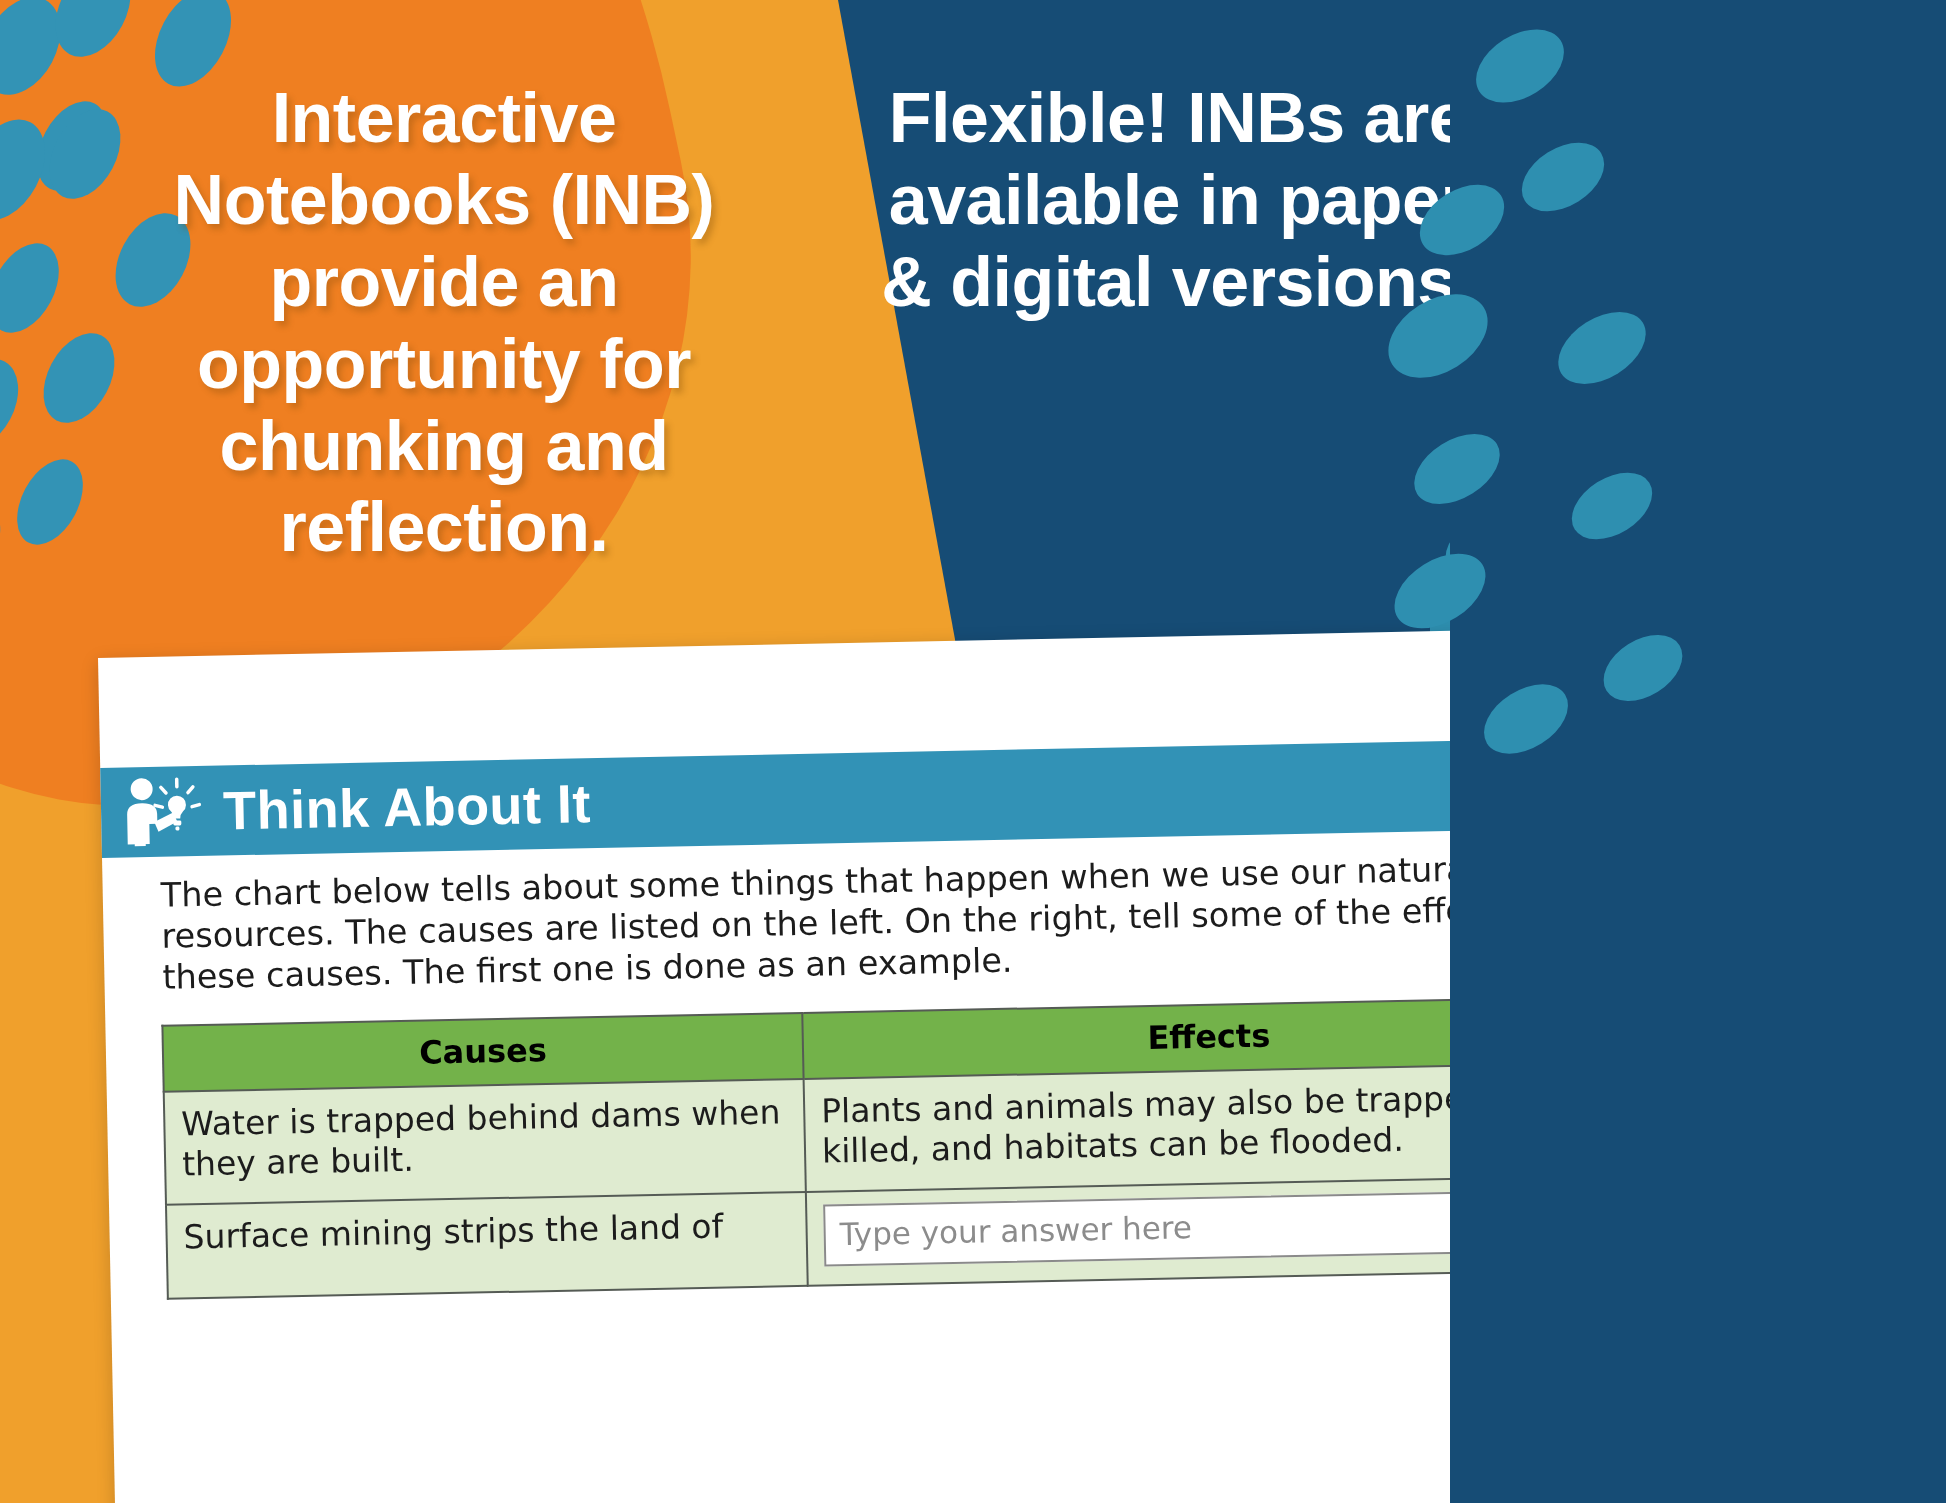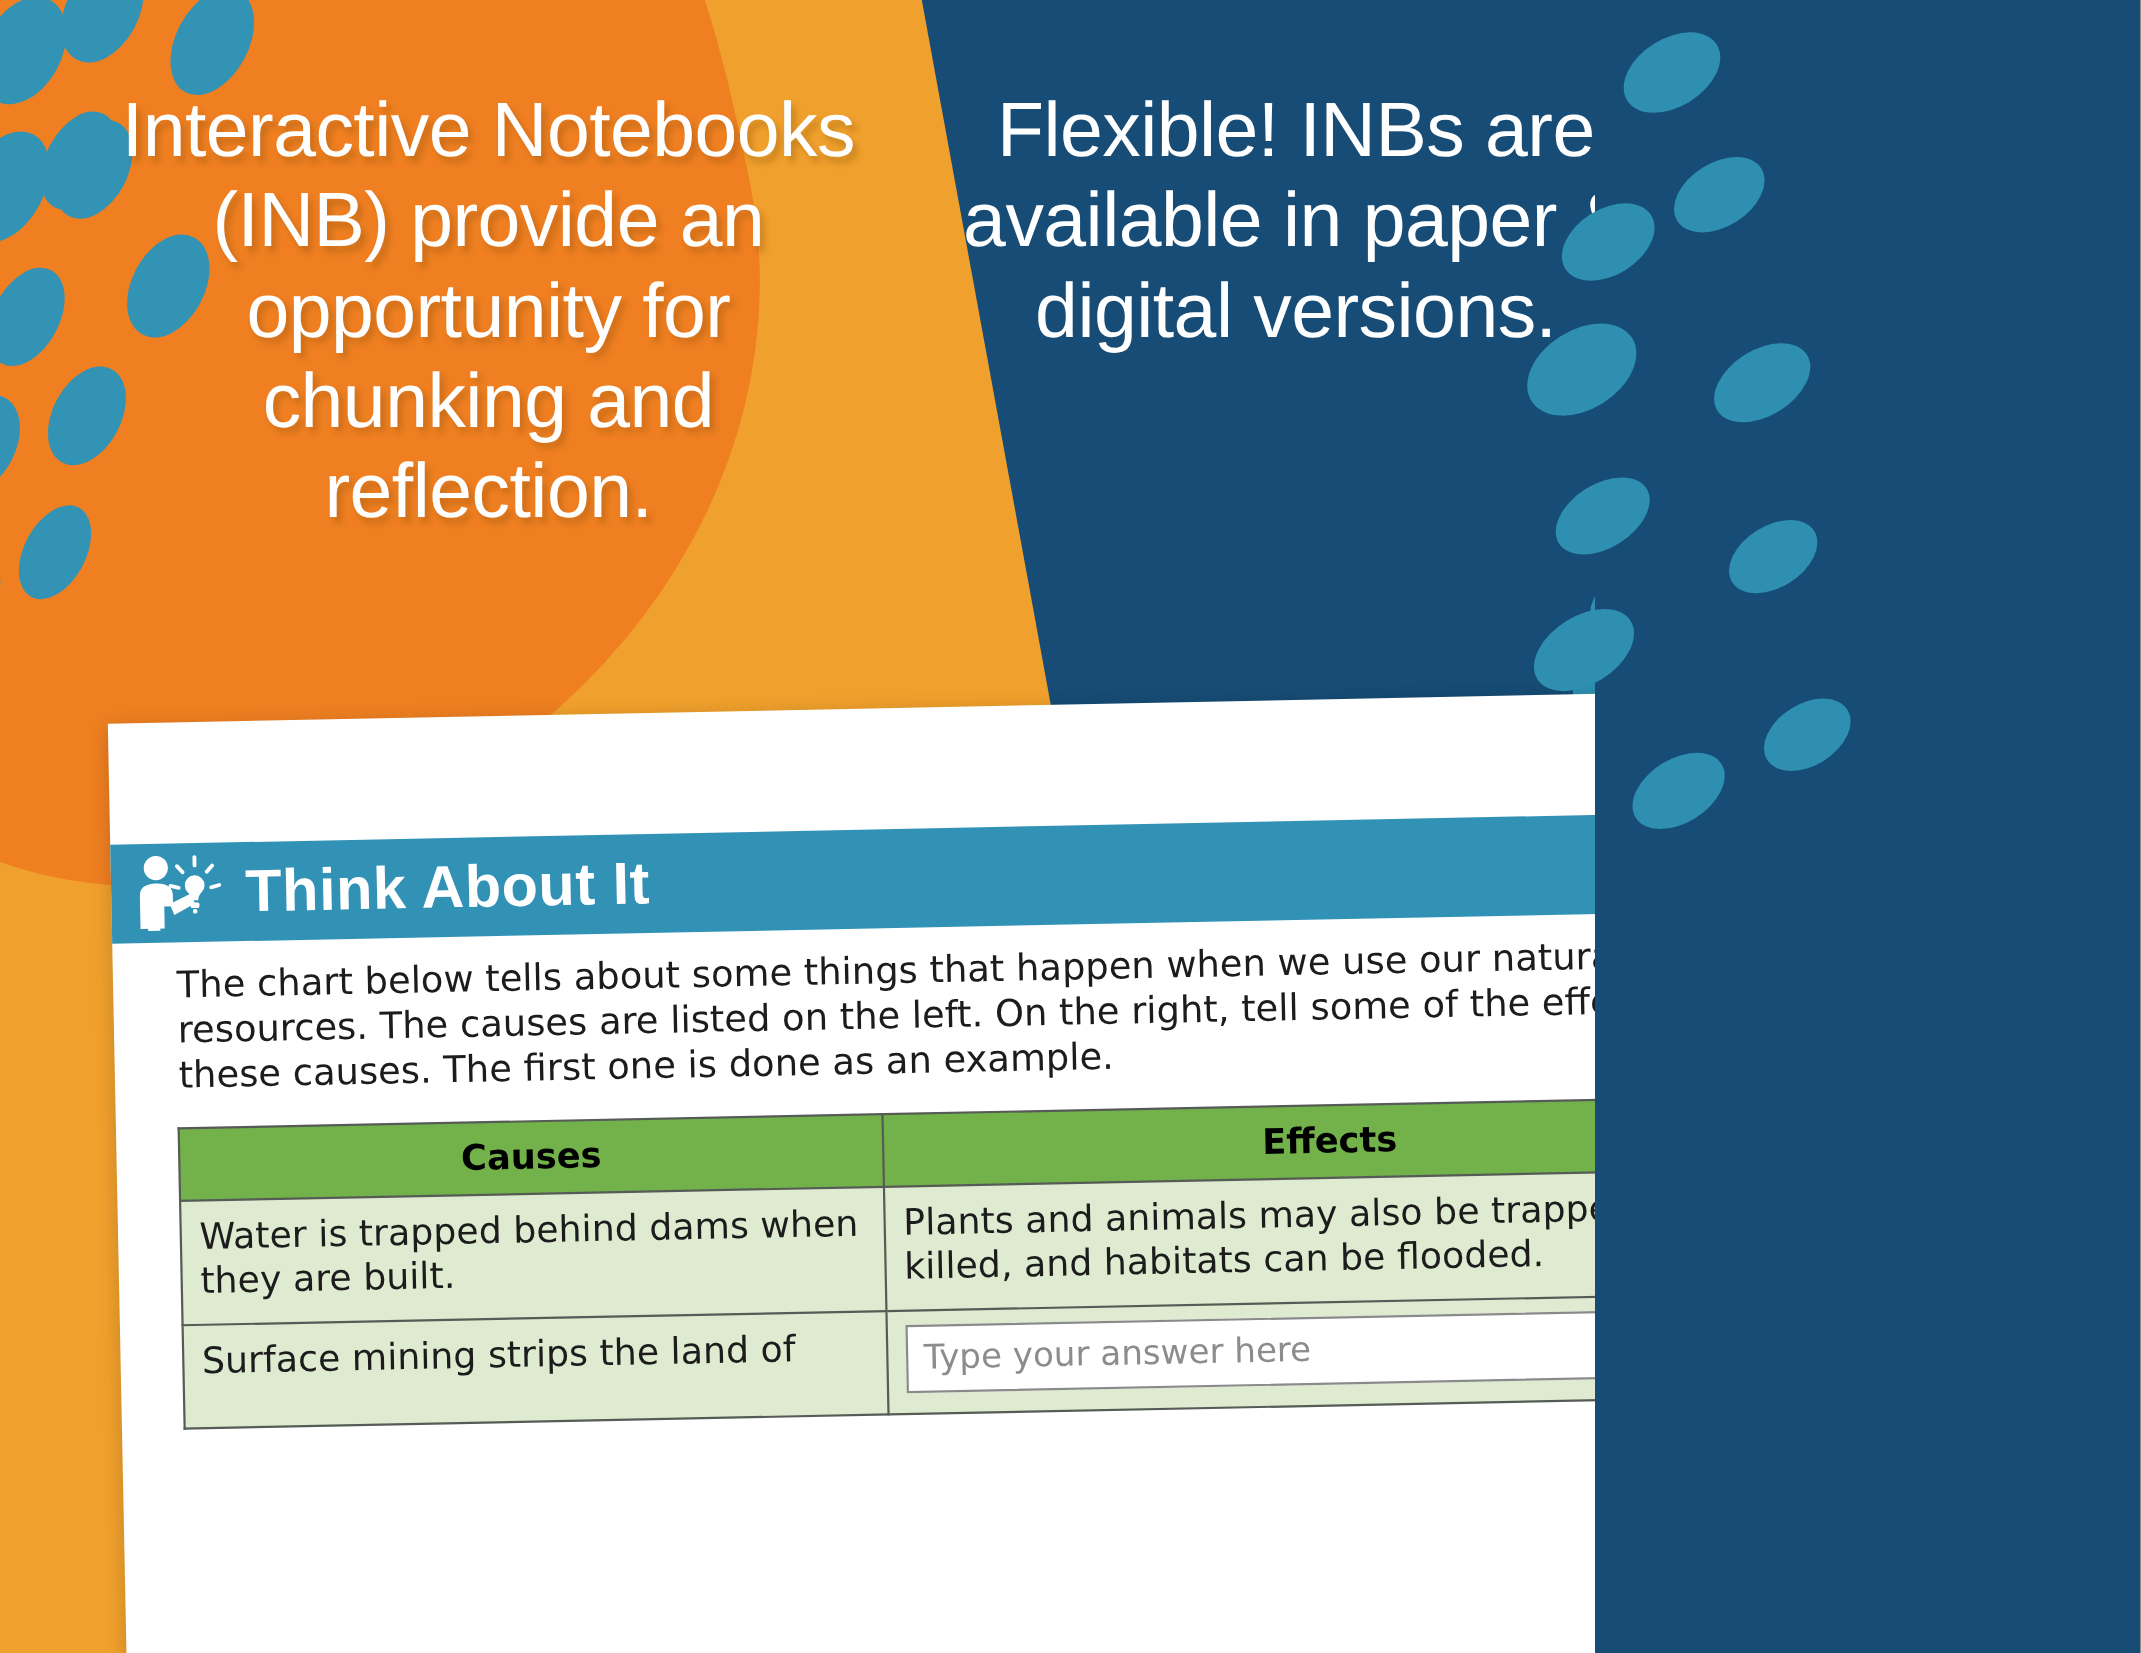--- a/index.html
+++ b/index.html
@@ -29,21 +29,21 @@
   }
 
   
   .dot{ position:absolute; background:#3393B5; border-radius:50%; }
   .dot.navy-dot{ background:#2E8FB0; }
 
   
   .headline{
     position:absolute;
     color:#ffffff;
-    font-weight:normal;
+    font-weight:bold;
     text-align:center;
     line-height:1.17;
     letter-spacing:-0.5px;
   }
   #headline-left{
     left:92px; top:78px; width:704px;
     font-size:70px;
     text-shadow:4px 5px 6px rgba(120,70,10,0.32);
   }
   #headline-right{

